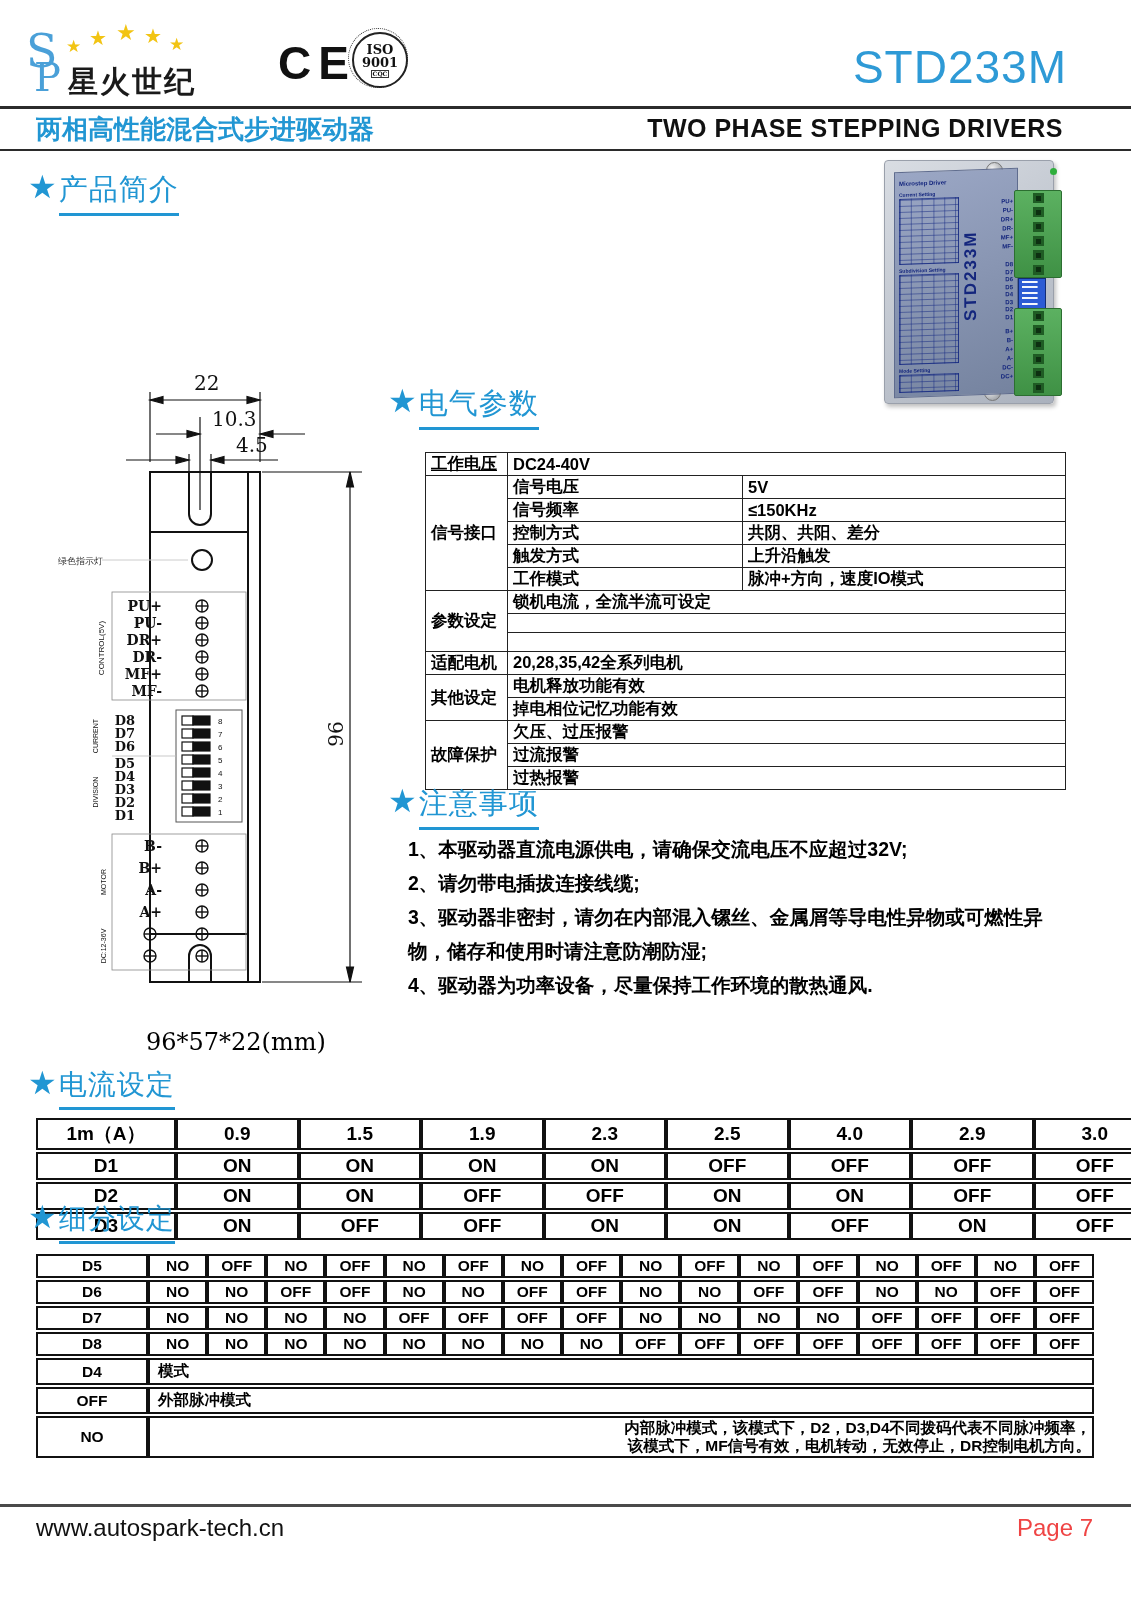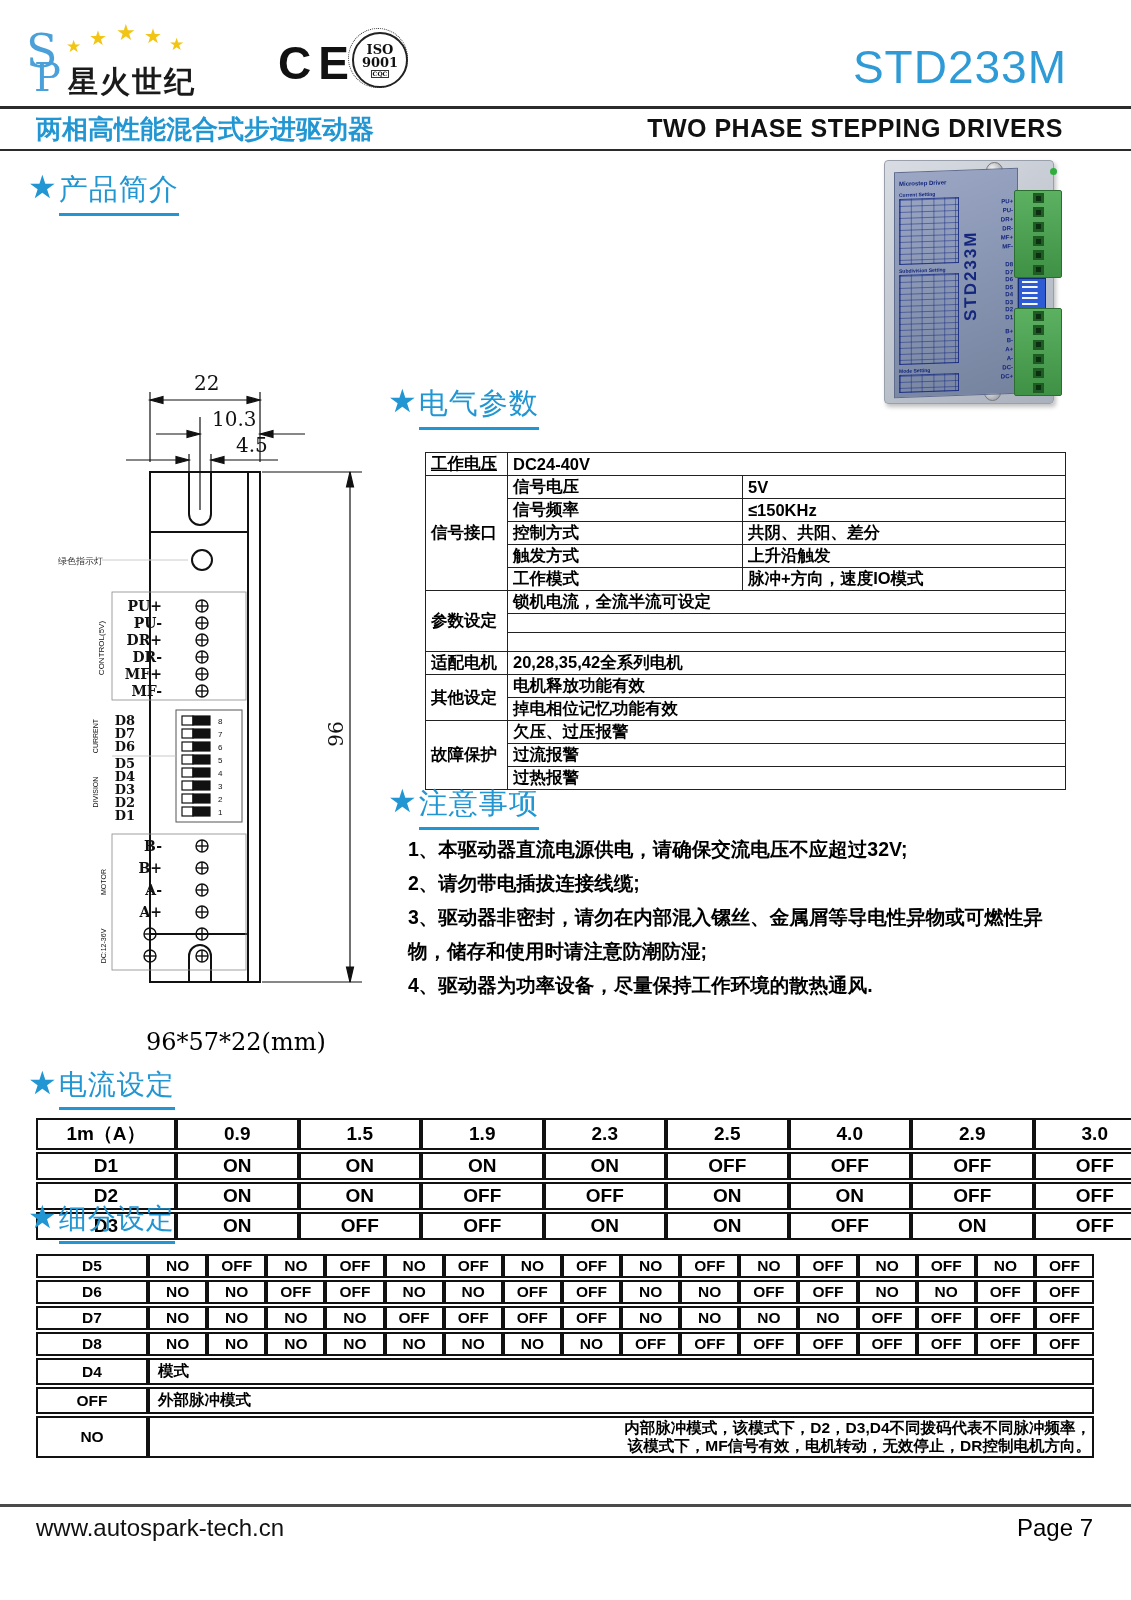--- a/index.html
+++ b/index.html
@@ -93,21 +93,21 @@
   table.cur{left:36px;top:1116px;width:1120px;font-size:19px;}
   table.sub{left:36px;top:1252px;width:1058px;font-size:15.5px;}
   table.sub td{height:18px;padding:1px 1px;}
   td.mode-v{text-align:left !important;padding-left:8px !important;font-weight:bold;}
   .no-lines{text-align:right;font-size:15.5px;line-height:18px;font-weight:bold;}
   .sub-head{left:28px;top:1200px;}
 
   
   .f-rule{left:0;top:1504px;width:1131px;height:2.5px;background:#4a4a4a;}
   .f-url{left:36px;top:1514px;font-size:24px;color:#111;}
-  .f-page{right:38px;top:1514px;font-size:24px;color:#000000;}
+  .f-page{right:38px;top:1514px;font-size:24px;color:#ef4444;}
 </style>
 </head>
 <body>
 
 <div class="page">
 
   <div class="abs logo">
     <span class="abs logo-s">S</span>
     <span class="abs logo-p">P</span>
     <span class="abs gold-star" style="left:40px;top:12px;font-size:17px;">★</span>

